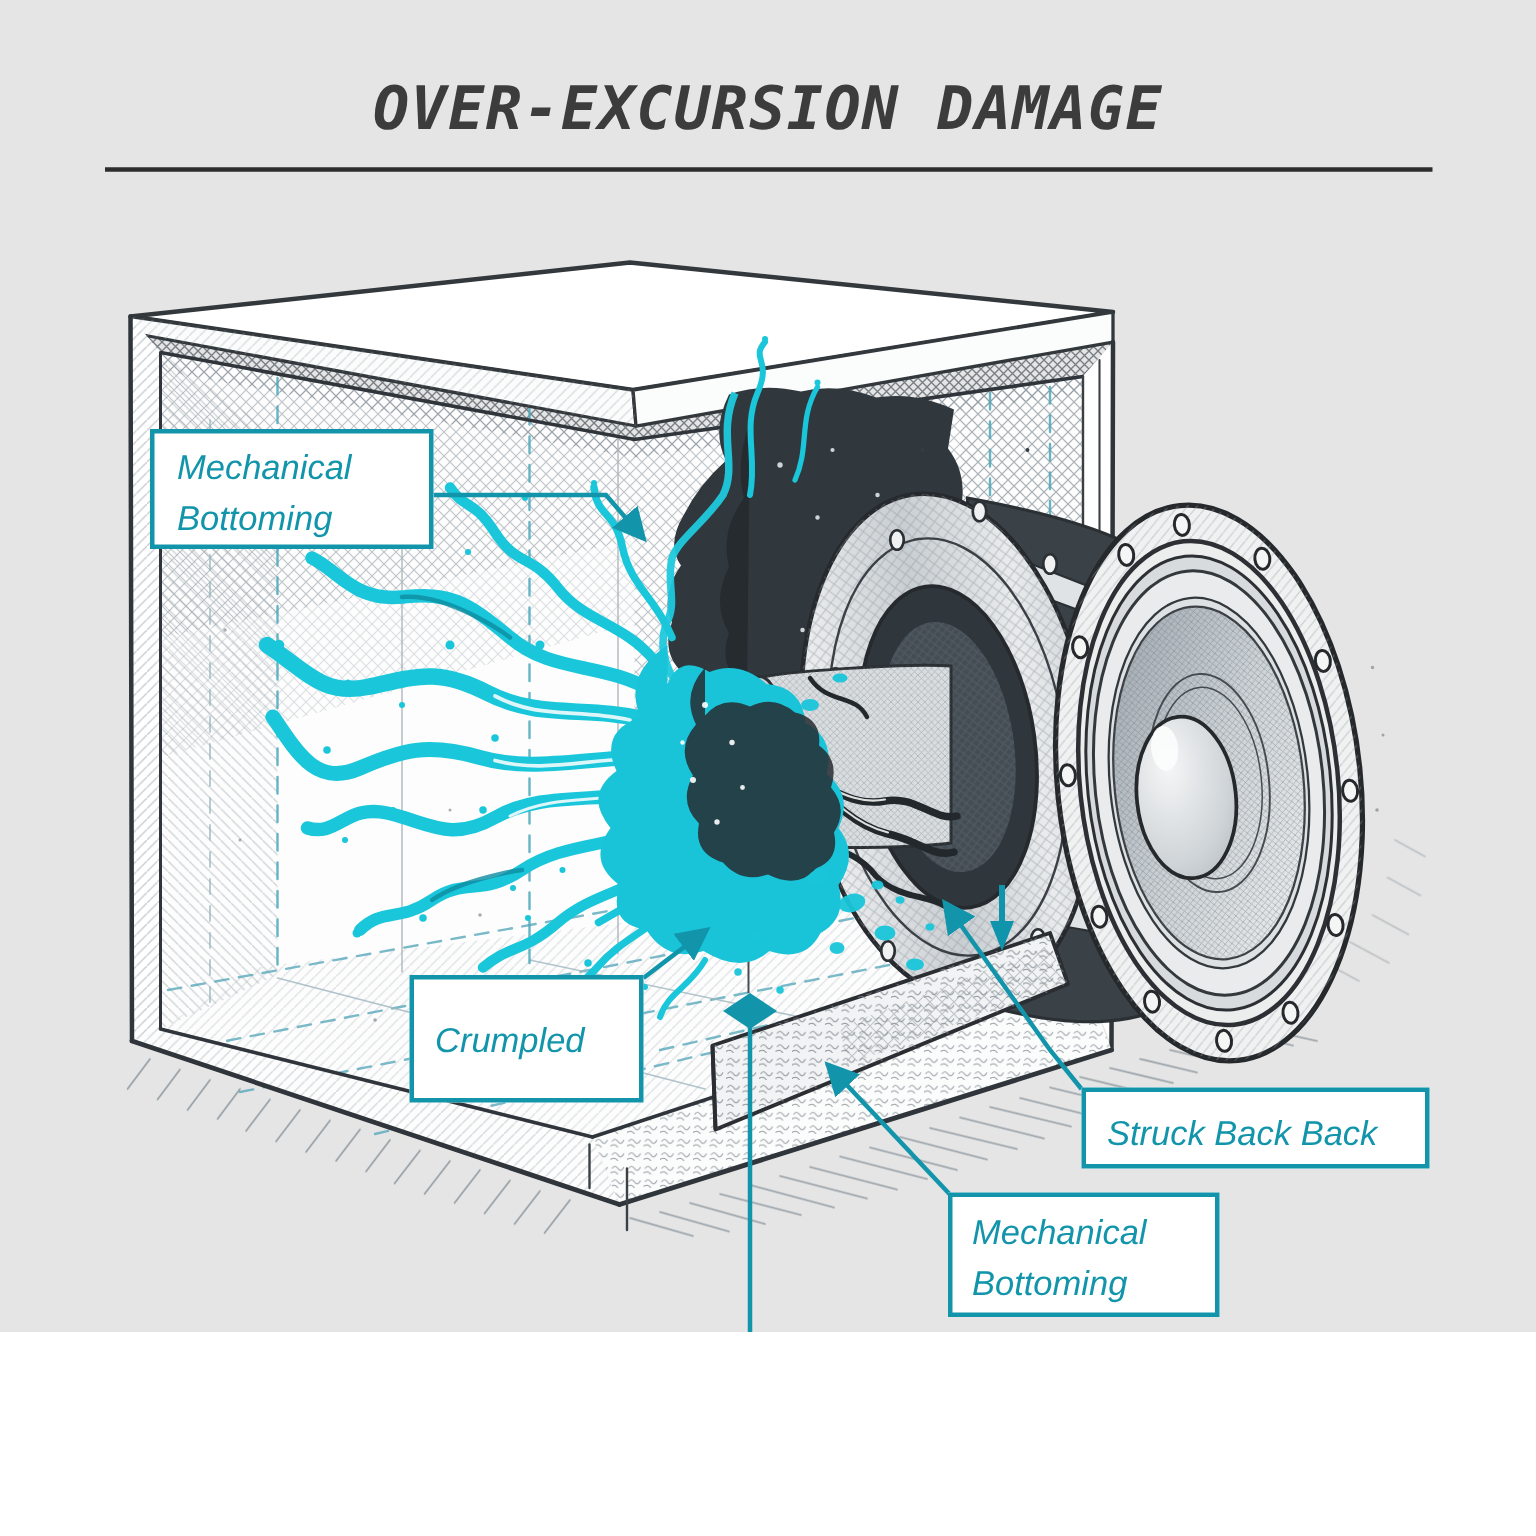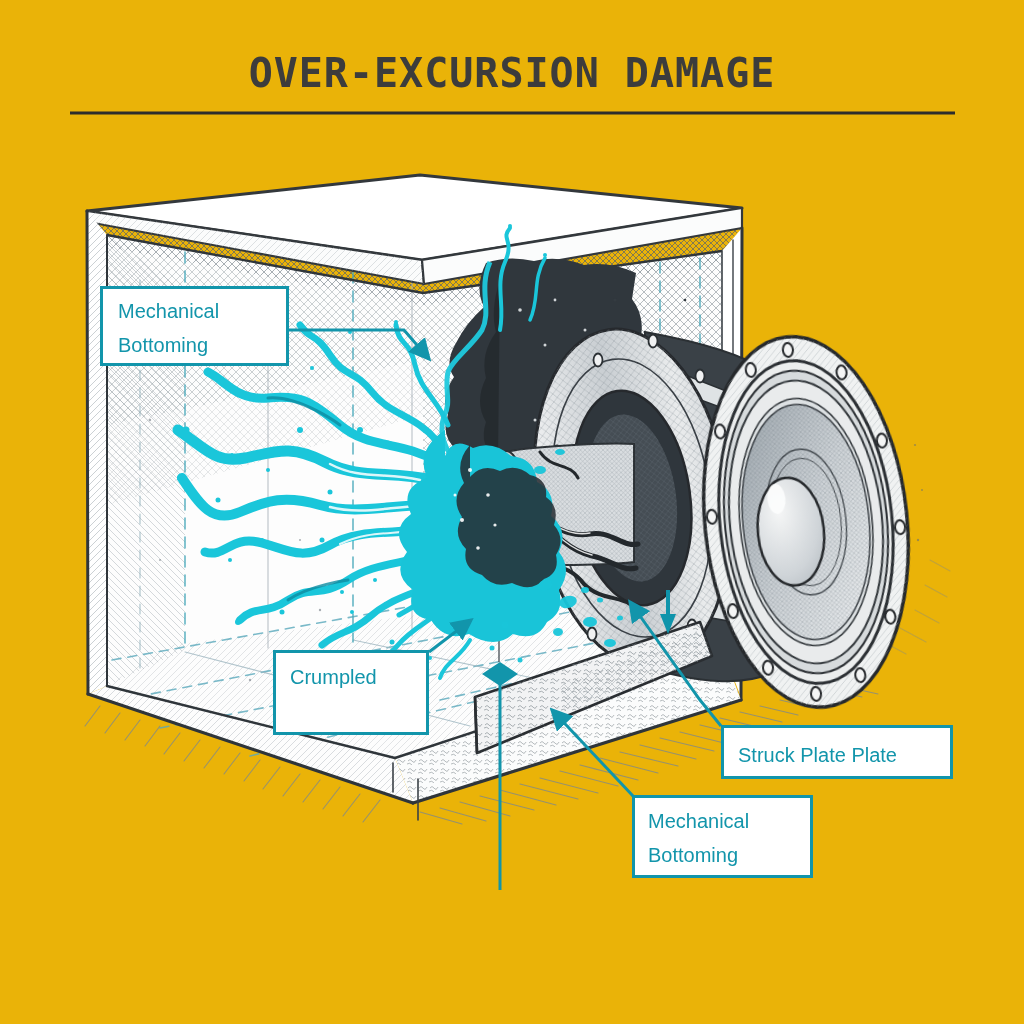--- a/index.html
+++ b/index.html
@@ -1,33 +1,33 @@
 <!DOCTYPE html>
 <html><head>
 <meta charset="utf-8">
 <style>
   html,body { margin:0; padding:0; background:#ffffff; }
   #canvas {
-    position:relative; width:1024px; height:1024px; background:#eab308;
-    overflow:hidden; font-family:"Liberation Sans", sans-serif;
+    position:relative; width:1024px; height:888px; background:#e5e5e5;
+    overflow:hidden; font-family:"Liberation Sans", sans-serif;font-style:italic;
   }
   #art { position:absolute; left:0; top:0; }
   .title {
     position:absolute; left:0; right:0; top:50px; text-align:center;
     font-family:"DejaVu Sans Mono", monospace; font-weight:bold;
     font-size:40px; letter-spacing:1px; color:#3c3c3c; white-space:nowrap;
   }
   .callout {
     position:absolute; box-sizing:border-box; background:#ffffff;
     border:3px solid #1295ab; color:#1295ab;
-    font-size:20px; line-height:34px; font-weight:400;
+    font-size:23px; line-height:34px; font-weight:400;
   }
   .callout .ln { display:block; white-space:nowrap; }
   #co-mech-top    { left:100px; top:286px; width:189px; height:80px; padding:5px 0 0 15px; }
-  #co-crumpled    { left:273px; top:650px; width:156px; height:85px; padding:7px 0 0 14px; }
+  #co-crumpled    { left:273px; top:650px; width:156px; height:85px; padding:23px 0 0 14px; }
   #co-struck      { left:721px; top:725px; width:232px; height:54px; padding:10px 0 0 14px; }
   #co-mech-bottom { left:632px; top:795px; width:181px; height:83px; padding:6px 0 0 13px; }
 </style>
 </head>
 <body>
 
 <div id="canvas">
 
 <svg id="art" width="1024" height="1024" viewBox="0 0 1024 1024">
   <defs>
@@ -399,21 +399,21 @@
 <div id="co-mech-top" class="callout">
   <span class="ln">Mechanical</span>
   <span class="ln">Bottoming</span>
 </div>
 
 <div id="co-crumpled" class="callout">
   <span class="ln">Crumpled</span>
 </div>
 
 <div id="co-struck" class="callout">
-  <span class="ln">Struck Plate Plate</span>
+  <span class="ln">Struck Back Back</span>
 </div>
 
 <div id="co-mech-bottom" class="callout">
   <span class="ln">Mechanical</span>
   <span class="ln">Bottoming</span>
 </div>
 
 </div>
 
 </body></html>

